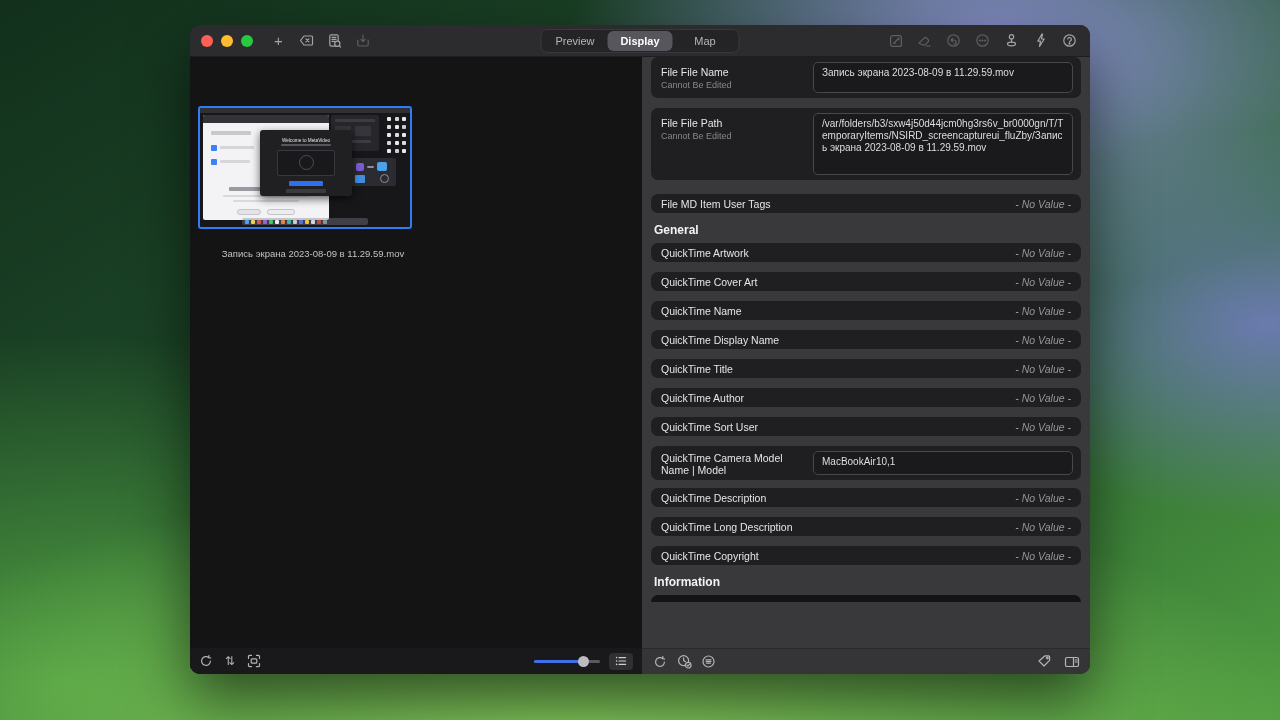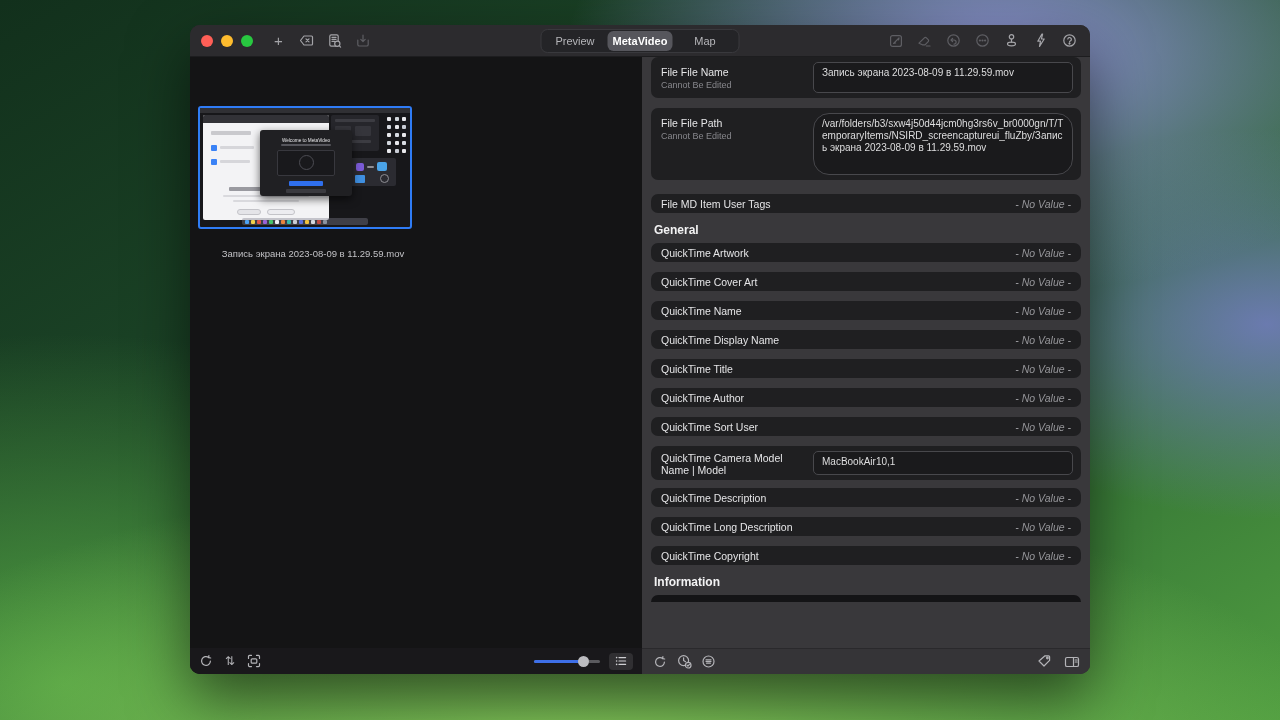--- a/index.html
+++ b/index.html
@@ -107,21 +107,21 @@
   .row.single { height:19px; }
   .row .lbl { font-size:10.5px; color:#e5e5e7; }
   .row .nv { margin-left:auto; font-size:10.5px; font-style:italic; color:#96969a; }
   .row.tall { align-items:stretch; padding:5px 8px 5px 10px; }
   .row.tall .labcol { width:152px; flex:0 0 152px; padding-top:4px; }
   .row.tall .labcol .lbl { display:block; line-height:12px; }
   .row.tall .labcol .note { display:block; font-size:9px; color:#87878c; margin-top:2px; }
   .field { flex:1; background:#1a1a1c; border:1px solid #48484c; border-radius:5px;
     font-size:10px; color:#dededf; padding:4px 8px; line-height:12px; overflow:hidden; }
   .row.h41 { height:41px; } .row.h72 { height:72px; } .row.h34 { height:34px; margin-bottom:8px; }
-  .row.h72 .field { word-break:break-all;border-radius:16px; }
+  .row.h72 .field { word-break:break-all; }
   .row.h34 .labcol { width:152px; flex:0 0 152px; padding-top:1px; }
   .row.h34 .labcol .lbl { display:block; line-height:12px; font-size:10.5px; }
   .row.h34 .field { align-self:center; height:24px; }
   .row.partial { height:7px; border-radius:7px 7px 0 0; margin-bottom:0; background:#141416; }
   .gap-sec { height:4px; }
 </style>
 </head>
 <body>
 
 <div class="desktop">
@@ -155,21 +155,21 @@
         <span class="tbtn dim">
           <svg width="14" height="14" viewBox="0 0 14 14">
             <path d="M1.8 6v4.4a1.6 1.6 0 0 0 1.6 1.6h7.2a1.6 1.6 0 0 0 1.6-1.6V6"></path>
             <path d="M7 1.2v6.2 M4.8 5.4L7 7.6l2.2-2.2"></path>
           </svg>
         </span>
       </div>
 
       <div class="segmented">
         <button class="seg">Preview</button>
-        <button class="seg active">MetaVideo</button>
+        <button class="seg active">Display</button>
         <button class="seg">Map</button>
       </div>
 
       <div class="tb-group tb-right">
         <span class="tbtn dim">
           <svg width="14" height="14" viewBox="0 0 14 14">
             <rect x="1.6" y="1.6" width="10.8" height="10.8" rx="2"></rect>
             <path d="M4.6 9.4L10 4l-0.4 2 M4.6 9.4l2-0.4"></path>
           </svg>
         </span>

